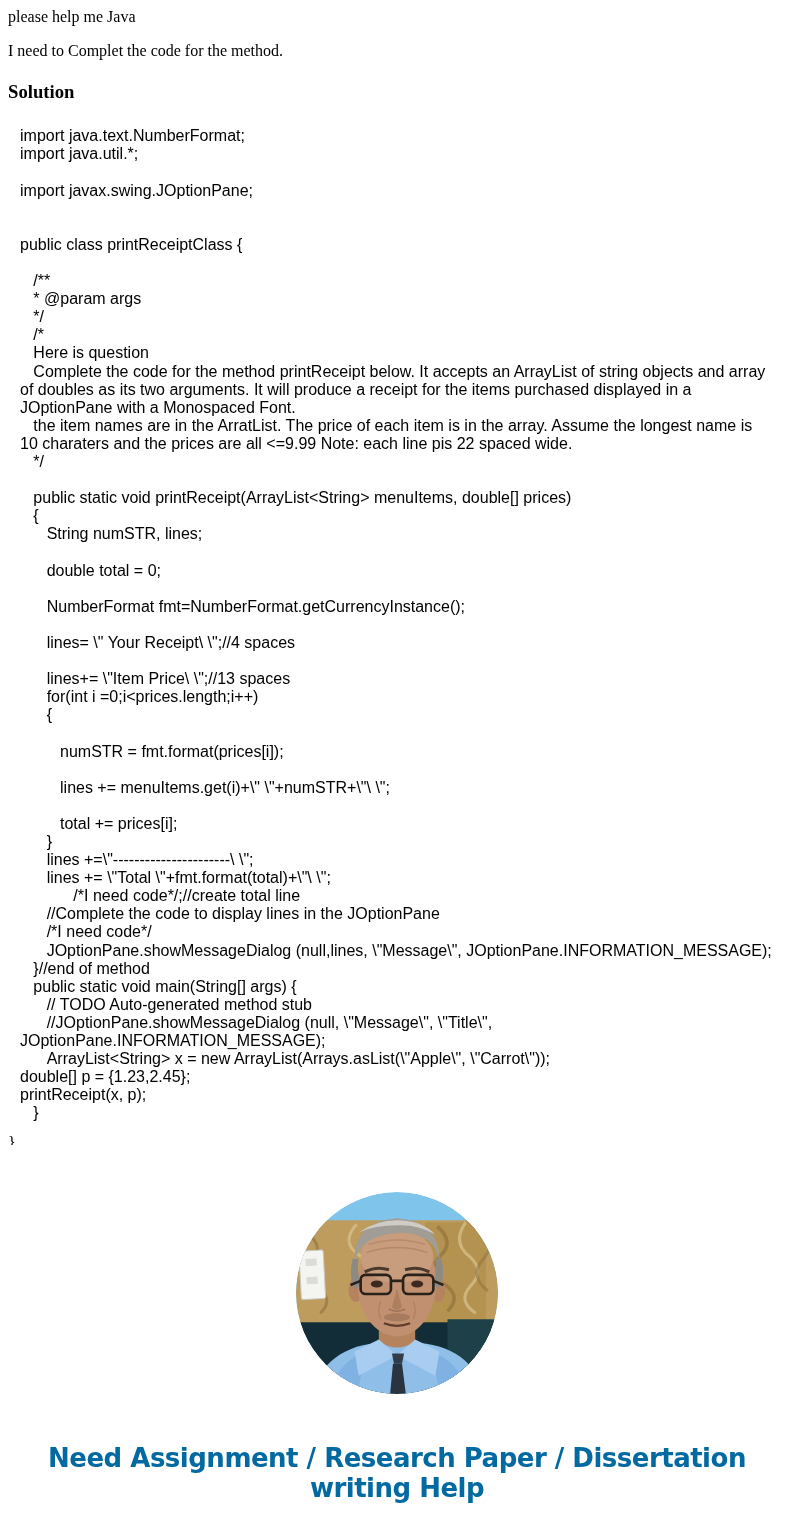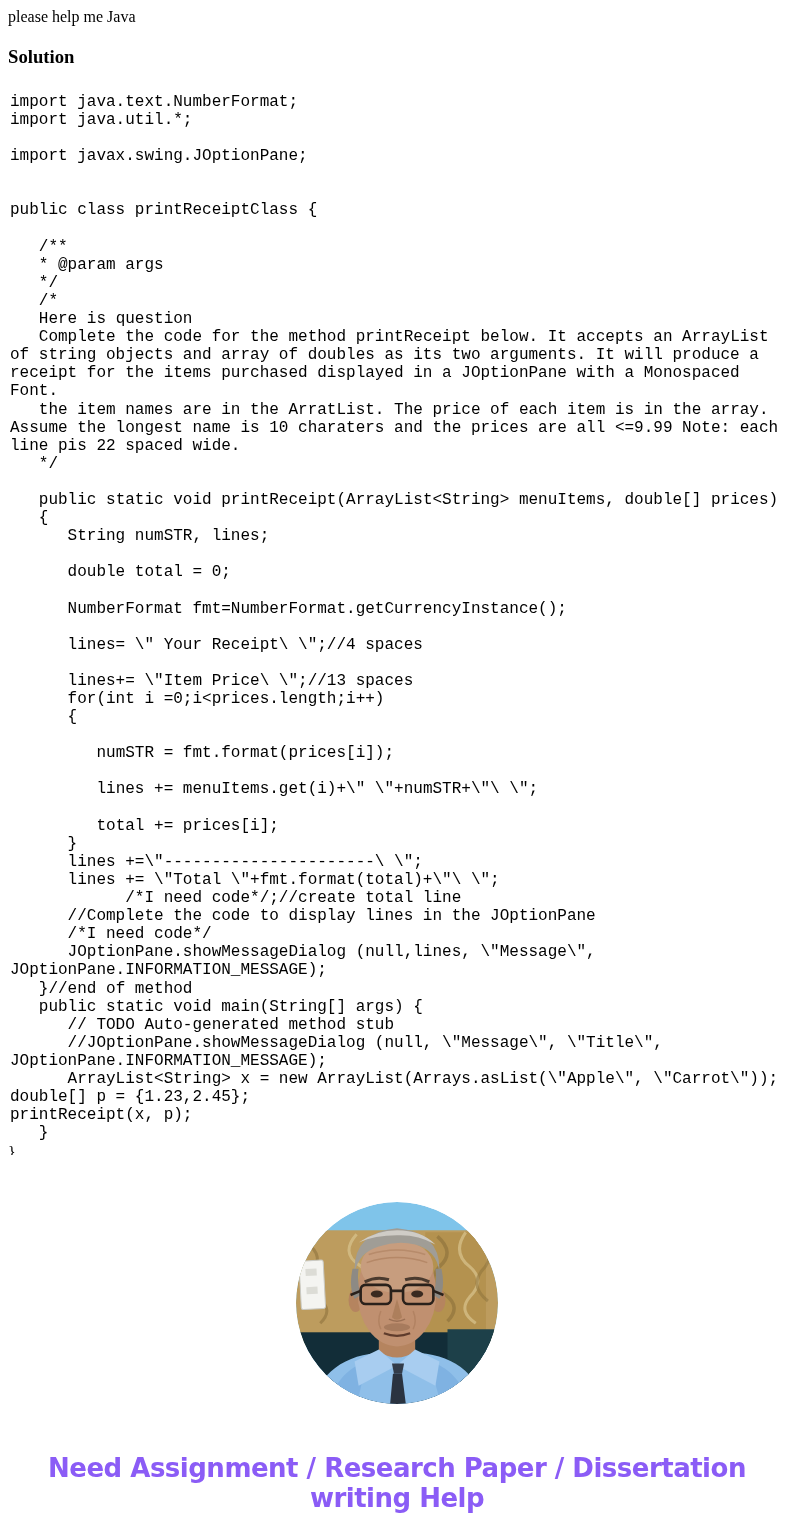--- a/index.html
+++ b/index.html
@@ -15,22 +15,22 @@
     background: #ffffff;
   }
   .intro-p { margin: 0 0 16px 0; line-height: 18.4px; }
   .solution-heading {
     font-size: 18.7px;
     font-weight: bold;
     margin: 20px 0 25px 0;
     line-height: 21.5px;
   }
   pre.code {
-    margin: 2px;
-    font-family: Liberation Mono, monospace;
+    margin: 12px;
+    font-family: Liberation Sans, sans-serif;
     font-size: 16px;
     line-height: 18.1px;
     white-space: pre-wrap;
     word-wrap: break-word;
   }
   .code-tail {
     height: 11px;
     overflow: hidden;
     font-family: "Liberation Serif", serif;
     font-size: 16px;
@@ -49,29 +49,30 @@
     vertical-align: top;
   }
   .footer {
     margin-top: 49px;
     text-align: center;
     font-family: "DejaVu Sans", sans-serif;
     font-weight: bold;
     font-size: 26px;
     line-height: 30px;
     letter-spacing: -0.5px;
-    color: #8b5cf6;
+    color: #0369a1;
   }
 </style>
 </head>
 <body>
 
 <div class="page">
 
   <p class="intro-p">please help me Java</p>
+  <p class="intro-p">I need to Complet the code for the method.</p>
 
   <div class="solution-heading">Solution</div>
 
   <pre class="code">import java.text.NumberFormat;
 import java.util.*;
 
 import javax.swing.JOptionPane;
 
 
 public class printReceiptClass {

